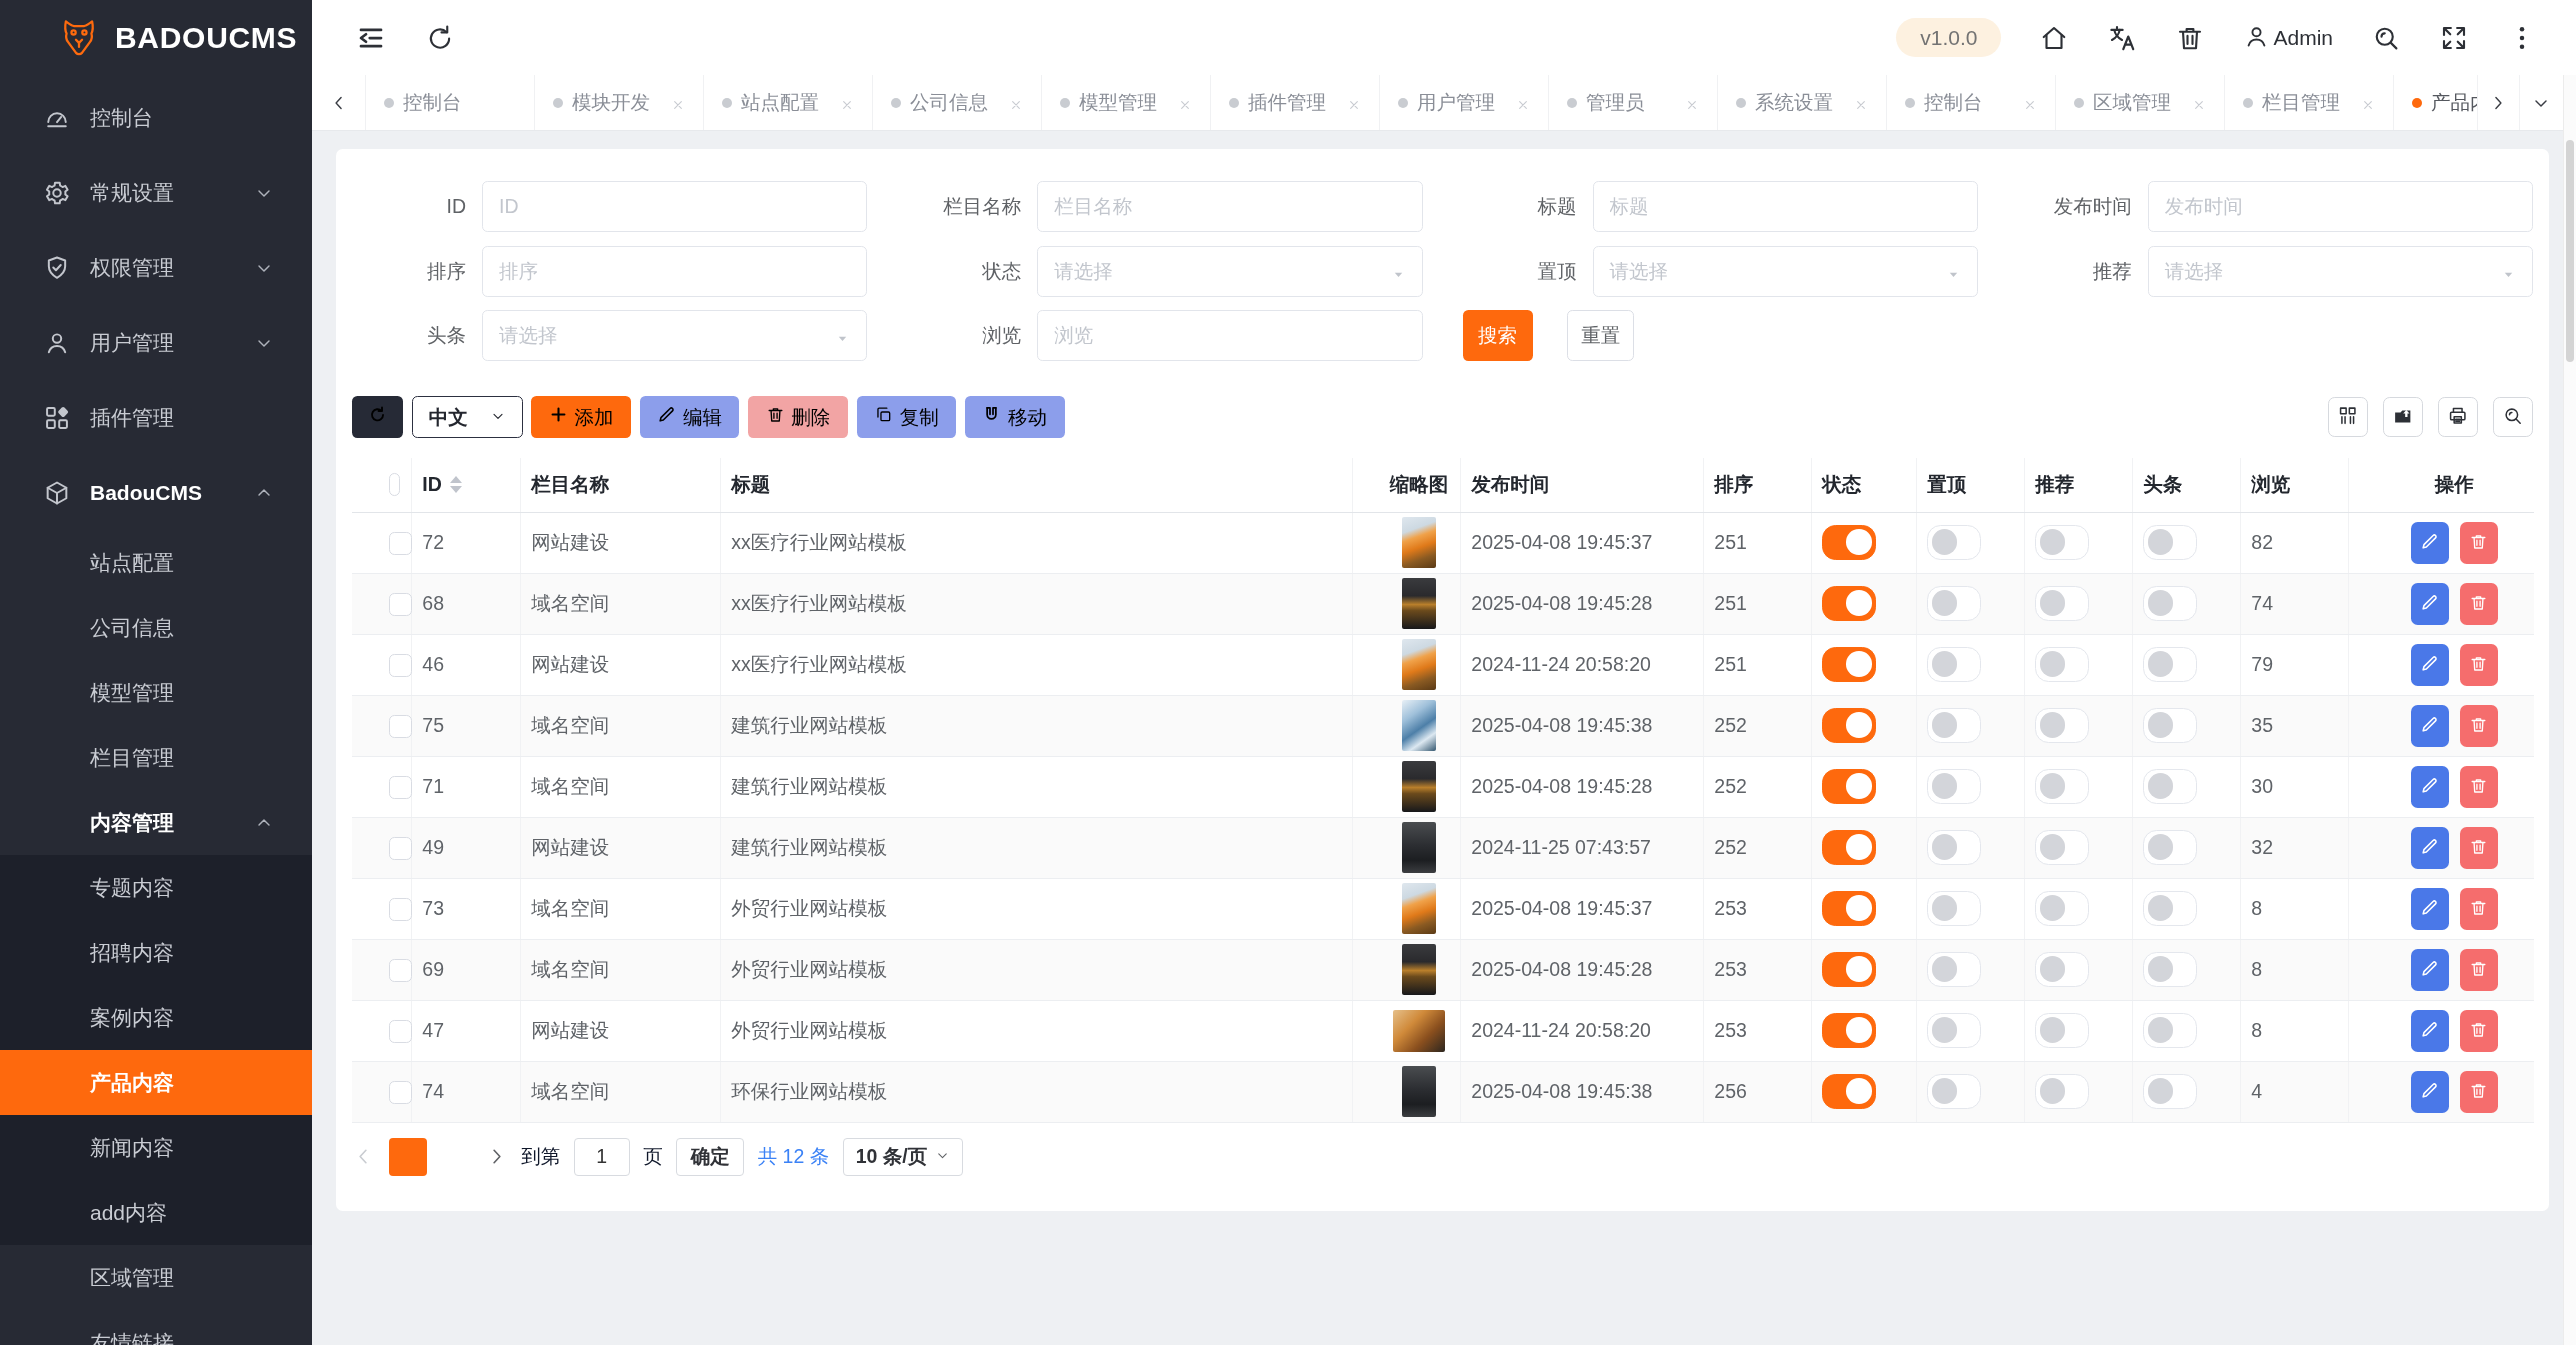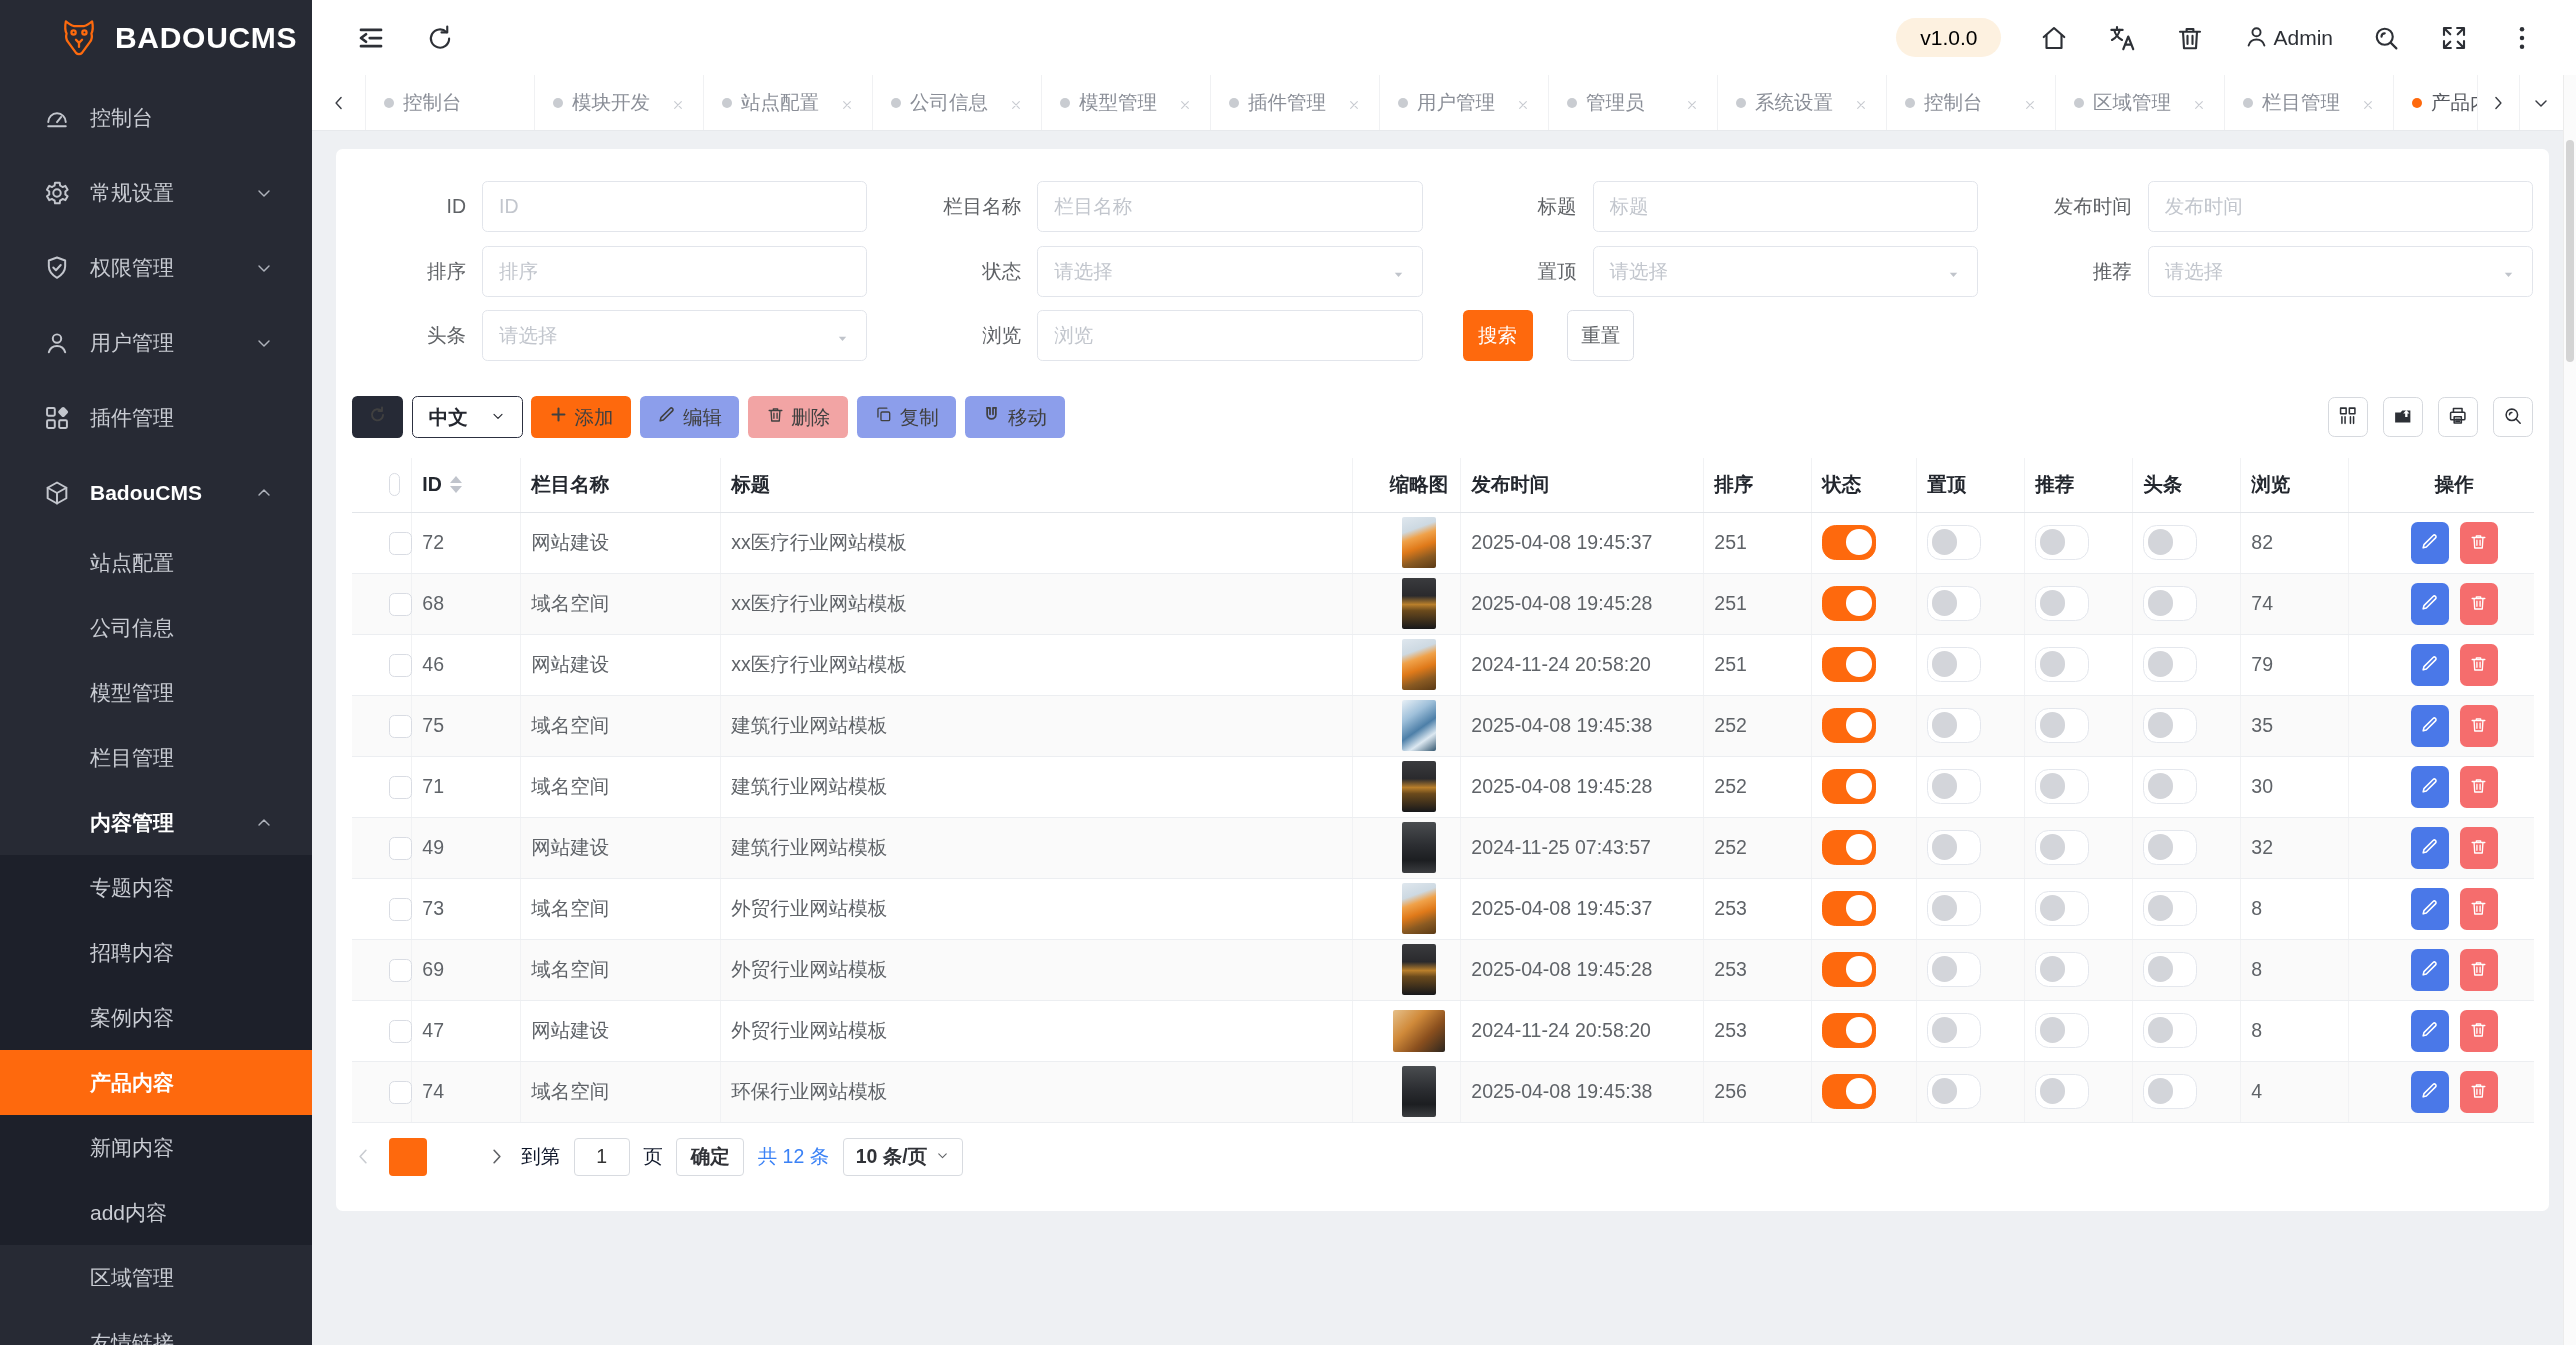--- a/index.html
+++ b/index.html
@@ -24,21 +24,21 @@
   .menu-item.active { background:#fe690d; }
   .menu-item.active .mi-label { color:#fff; font-weight:bold; }
 
   
   .main { position:absolute; left:312px; top:0; right:0; height:1345px; }
   .header { height:75px; background:#fff; display:flex; align-items:center; padding:0 39px 0 44px; }
   .h-icon { width:30px; height:30px; color:#2d3036; cursor:pointer; }
   .h-icon svg { width:30px; height:30px; }
   .h-left { display:flex; align-items:center; gap:39px; }
   .h-right { margin-left:auto; display:flex; align-items:center; gap:38px; }
-  .version-badge { height:39px; padding:0 24px; border-radius:20px; background:#fdf1e0; color:#000000; font-size:21px; display:flex; align-items:center; }
+  .version-badge { height:39px; padding:0 24px; border-radius:20px; background:#fdf1e0; color:#737373; font-size:21px; display:flex; align-items:center; }
   .admin { display:flex; align-items:center; gap:0; color:#2d3036; font-size:21px; cursor:pointer; }
   .admin svg { width:27px; height:27px; }
 
   
   .tabbar { height:56px; background:#fff; border-bottom:0.7px solid #e7e9ec; display:flex; align-items:stretch; padding-right:13.5px; }
   .tab-ctrl { width:54px; display:flex; align-items:center; justify-content:center; color:#3a3d44; cursor:pointer; flex:none; }
   .tab-ctrl svg { width:20px; height:20px; }
   .tab-ctrl.left { border-right:0.7px solid #f0f1f3; }
   .tab-ctrl.r1 { width:42px; border-left:0.7px solid #f0f1f3; }
   .tab-ctrl.r2 { width:44px; border-left:0.7px solid #f0f1f3; }
@@ -63,21 +63,21 @@
   .f-select { display:flex; align-items:center; cursor:pointer; }
   .f-ph { color:#c2c6cd; }
   .f-caret { margin-left:auto; color:#c0c4cb; width:15px; height:15px; }
   .f-caret svg { width:15px; height:15px; }
   .f-buttons { display:flex; gap:10.8px; }
   .btn-search { width:70px; height:51px; border:none; border-radius:5.4px; background:#fe690d; color:#fff; font-size:19.5px; cursor:pointer; font-family:inherit; }
   .btn-reset { width:67px; height:51px; border:0.7px solid #dcdfe6; border-radius:5.4px; background:#fff; color:#5f6266; font-size:19.5px; cursor:pointer; font-family:inherit;margin-left:24px; }
 
   
   .toolbar { margin-top:35px; display:flex; align-items:center; gap:8.7px; }
-  .tb-btn { height:42px; border:none; border-radius:5.4px; display:flex; align-items:center; gap:6.7px; padding:0 17.5px; color:#404040; font-size:19.5px; cursor:pointer; font-family:inherit; }
+  .tb-btn { height:42px; border:none; border-radius:5.4px; display:flex; align-items:center; gap:6.7px; padding:0 17.5px; color:#000000; font-size:19.5px; cursor:pointer; font-family:inherit; }
   .tb-btn svg { width:19px; height:19px; }
   .tb-refresh { width:51px; justify-content:center; padding:0; background:#262a36; }
   .tb-lang { background:#fff; border:1.3px solid #2c3040; color:#23262e; font-weight:bold; gap:22px; padding:0 16px; }
   .tb-lang svg { width:16px; height:16px; }
   .tb-add { background:#fe690d; }
   .tb-edit, .tb-copy, .tb-move { background:#8c9eeb; }
   .tb-del { background:#f2a4a4; }
   .tb-right { margin-left:auto; display:flex; gap:15px; }
   .icon-btn { width:40px; height:40px; border:0.7px solid #d6d9de; border-radius:6.7px; background:#fff; display:flex; align-items:center; justify-content:center; color:#2d3036; cursor:pointer; }
   .icon-btn svg { width:21.5px; height:21.5px; }

